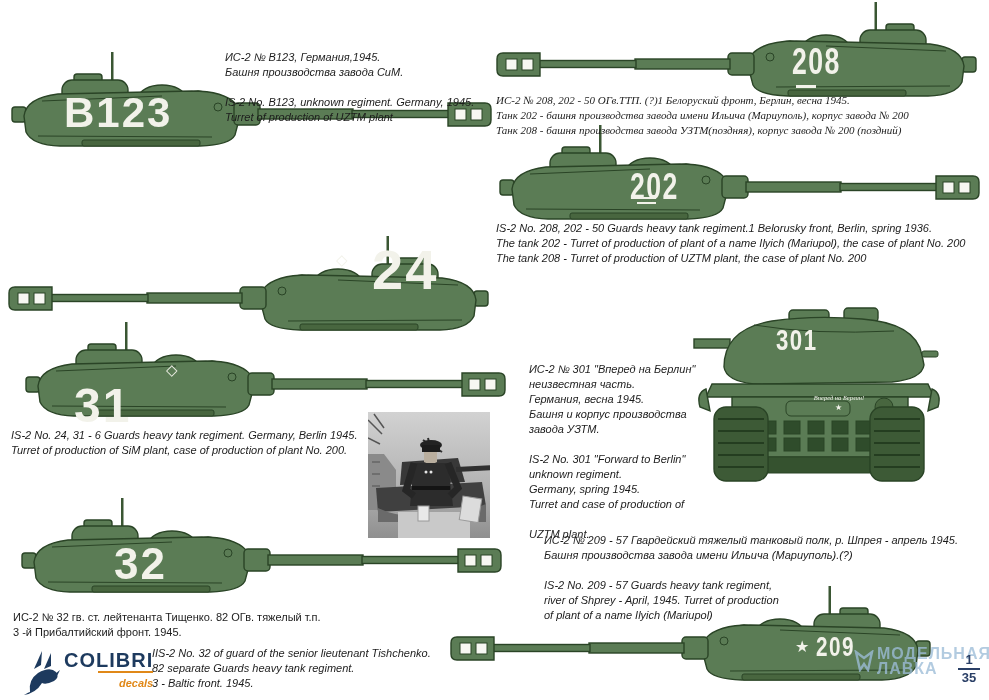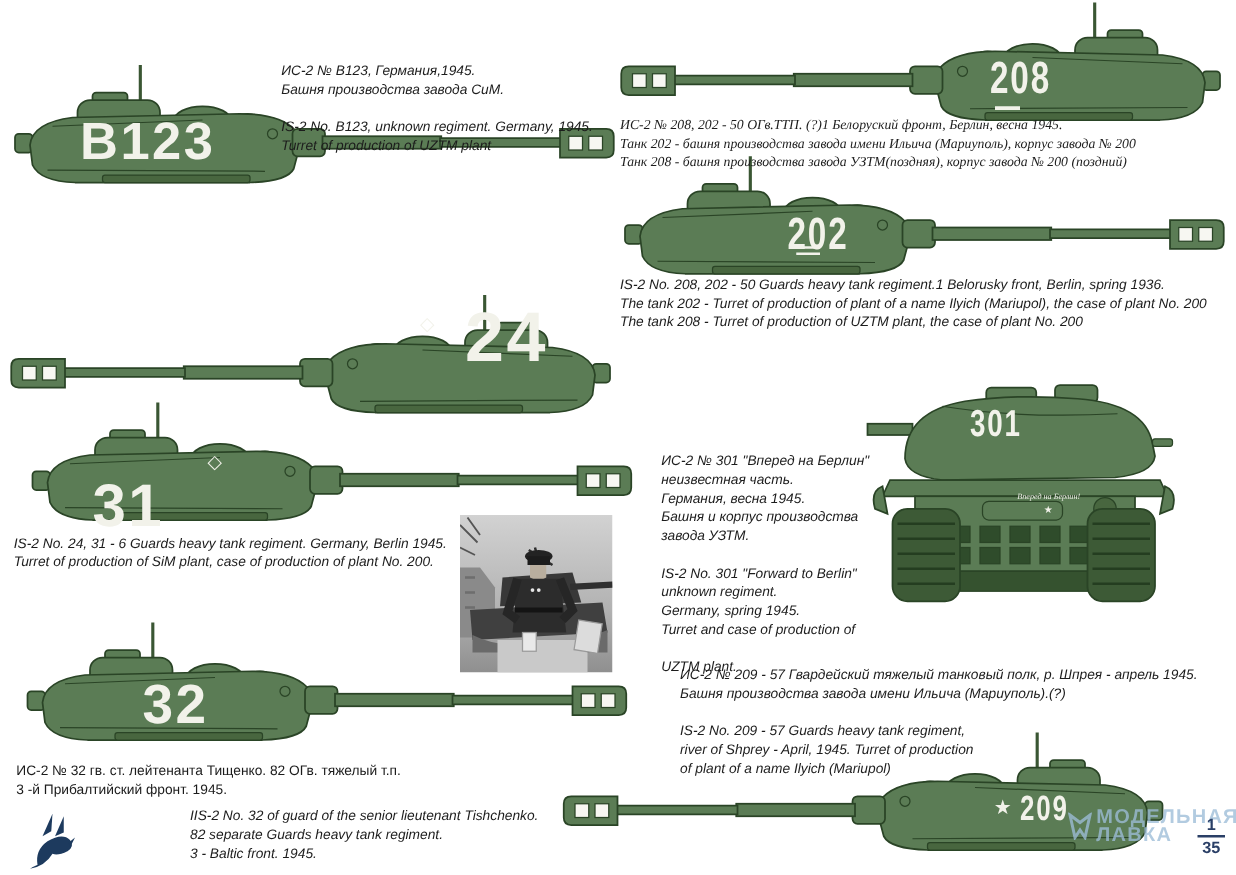--- a/index.html
+++ b/index.html
@@ -231,20 +231,24 @@
 
   <div class="logo">
     <svg width="42" height="46" viewBox="0 0 42 46">
       <g fill="#1d3a5e">
         <path d="M24,1 L16,19 L23,15 Z"></path>
         <path d="M33,3 L26,19 L33,16 Z"></path>
         <path d="M12,42 Q10,30 20,23 Q32,16 38,22 Q42,27 36,31 Q28,35 24,33 Q18,43 6,45 Q11,42 12,42 Z"></path>
         <path d="M37,24 L42,20 L38,28 Z"></path>
       </g>
     </svg>
+    <div class="logo-text">
+      <div class="brand">COLIBRI</div>
+      <div class="sub-wrap"><span class="sub">decals</span></div>
+    </div>
   </div>
 
   <div class="wm">
     <svg width="20" height="22" viewBox="0 0 20 22">
       <path d="M2,2 L10,8 L18,2 L14,20 L10,14 L6,20 Z" fill="none" stroke="#9dbdd8" stroke-width="2.4"></path>
     </svg>
     <div class="wm-text">
       <div class="wm1">МОДЕЛЬНАЯ</div>
       <div class="wm2">ЛАВКА</div>
     </div>

